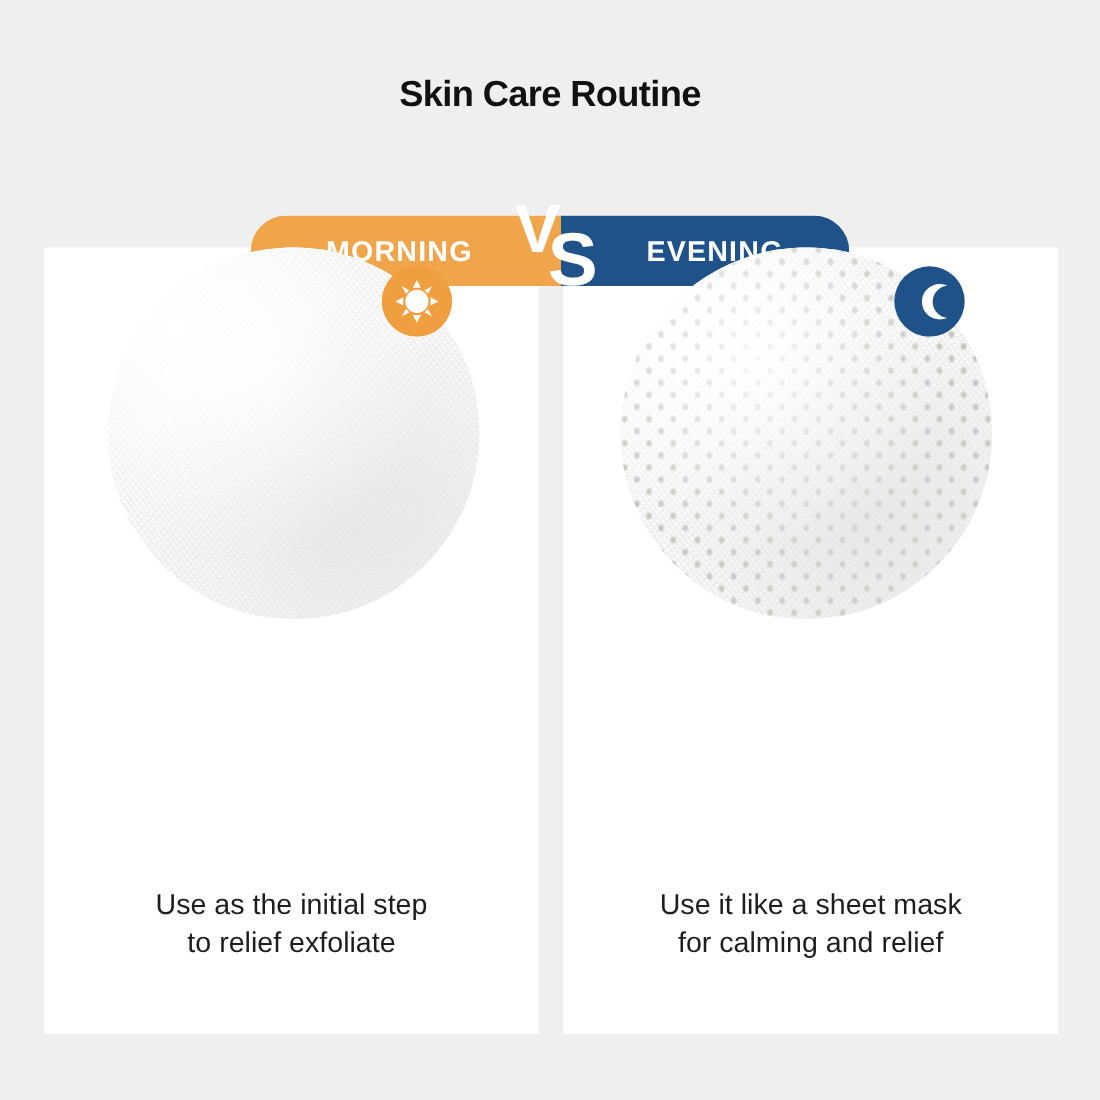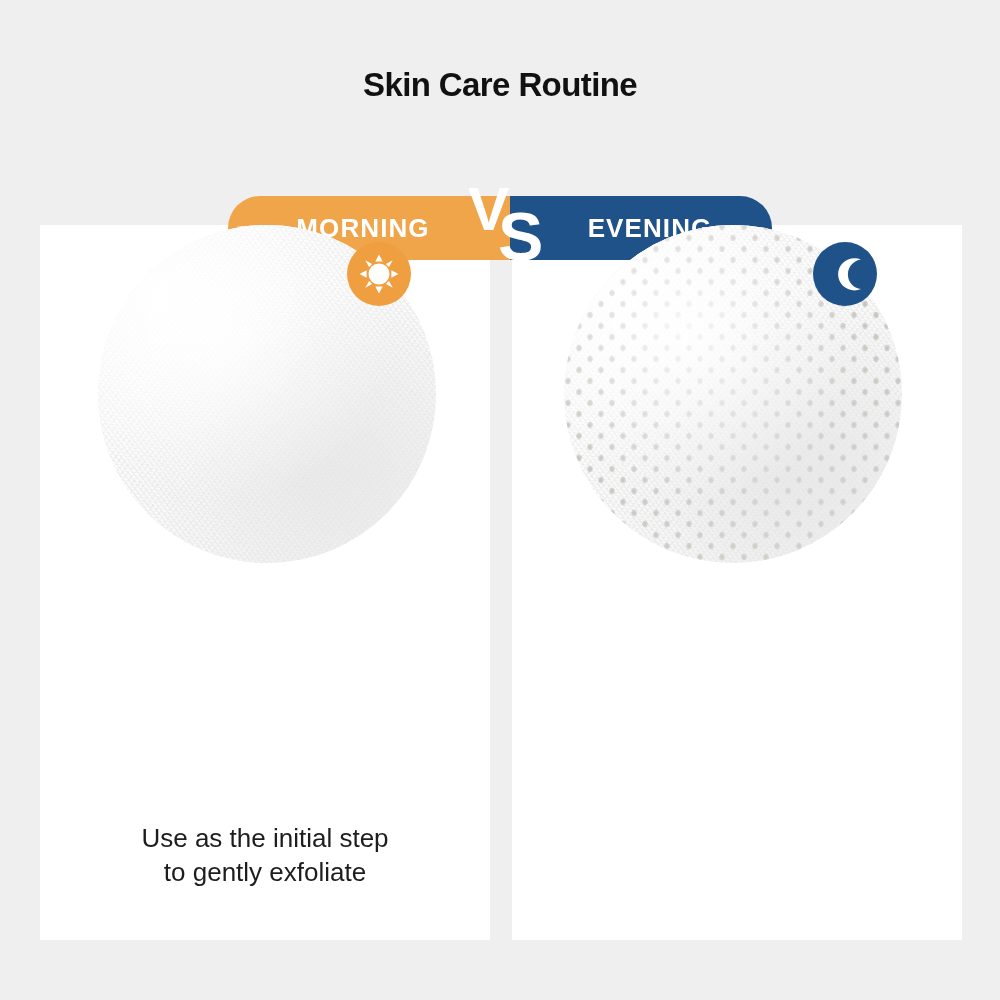--- a/index.html
+++ b/index.html
@@ -98,21 +98,21 @@
   }
   .vs-s {
     left: 30px;
     top: 24px;
     font-size: 68px;
   }
 
   
   .col {
     position: absolute;
-    top: 241px;
+    top: 225px;
     width: 498px;
     height: 715px;
   }
   .col-left  { left: 40px;  }
   .col-right { left: 512px; }
 
   .col-heading {
     position: absolute;
     top: 92px;
     width: 450px;
@@ -238,21 +238,21 @@
     <span class="vs-letter vs-v">V</span>
     <span class="vs-letter vs-s">S</span>
   </div>
 
   <div class="col col-left morning">
     <div class="col-heading">MORNING</div>
     <div class="col-rule"></div>
     <div class="col-sub">Dead Skin Removal</div>
     <div class="caption">
       <span class="caption-line">Use as the initial step</span>
-      <span class="caption-line">to gently exfoliate</span>
+      <span class="caption-line">to relief exfoliate</span>
     </div>
   </div>
 
   <div class="pad-wrap pad-wrap-left">
     <div class="pad">
       <div class="pad-texture"></div>
       <div class="pad-shade"></div>
     </div>
     <div class="badge badge-sun">
       <svg width="64" height="64" viewBox="0 0 64 64" aria-hidden="true">
@@ -268,20 +268,24 @@
           <polygon points="18.2,45.8 25.1,41.9 22.1,38.9"></polygon>
         </g>
       </svg>
     </div>
   </div>
 
   <div class="col col-right evening">
     <div class="col-heading">EVENING</div>
     <div class="col-rule"></div>
     <div class="col-sub">Soothe Irritated Skin</div>
+    <div class="caption">
+      <span class="caption-line">Use it like a sheet mask</span>
+      <span class="caption-line">for calming and relief</span>
+    </div>
   </div>
 
   <div class="pad-wrap pad-wrap-right">
     <div class="pad">
       <div class="pad-texture"></div>
       <div class="pad-dots"></div>
       <div class="pad-shade"></div>
     </div>
     <div class="badge badge-moon">
       <svg width="64" height="64" viewBox="0 0 64 64" aria-hidden="true">

